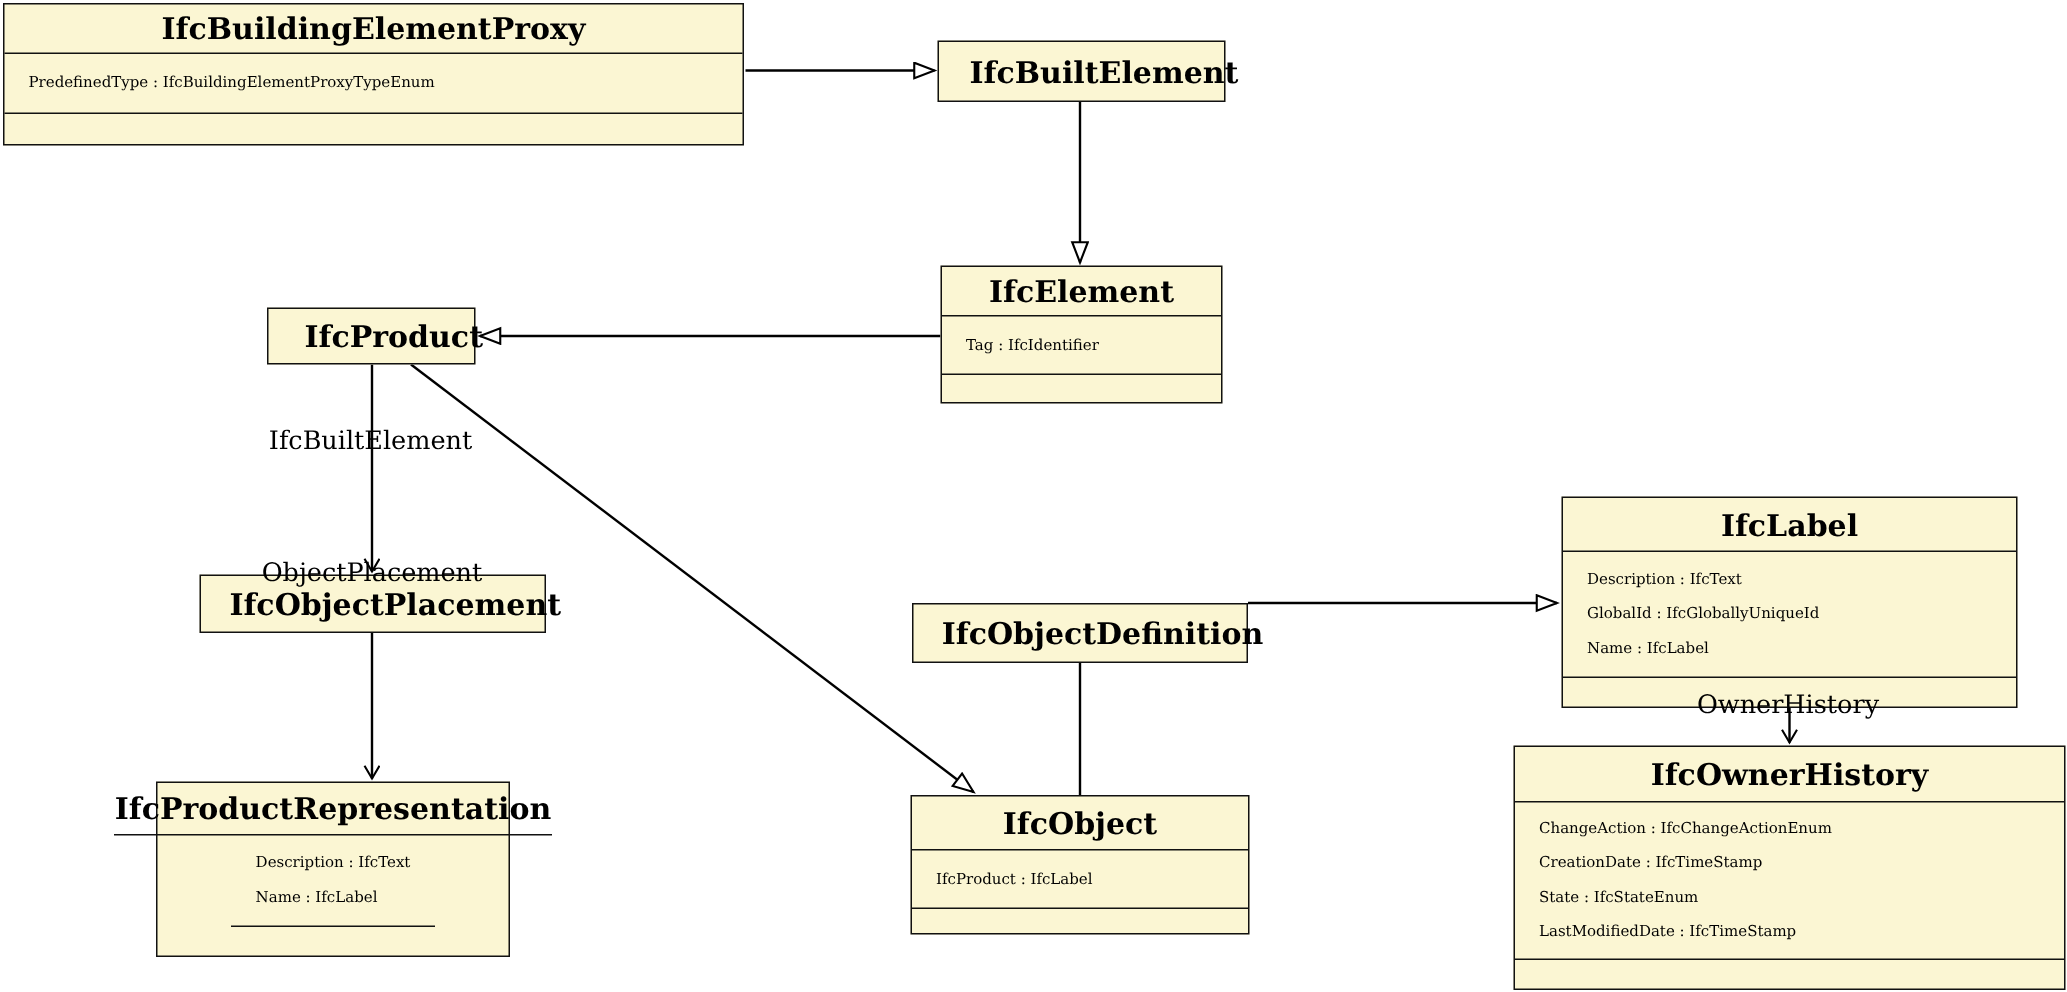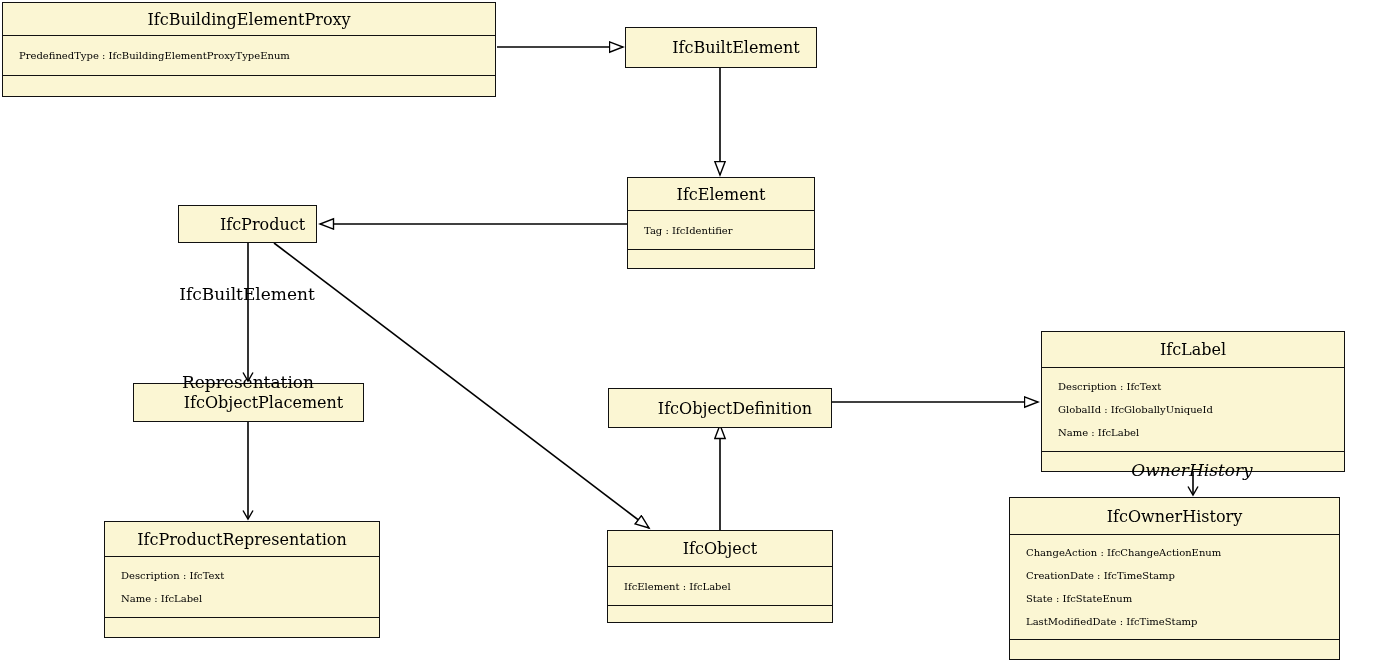--- a/index.html
+++ b/index.html
@@ -35,22 +35,22 @@
     background: var(--fill);
     border: 1.5px solid var(--border);
     display: flex;
     flex-direction: column;
     z-index: 2;
   }
   .cls .t {
     display: flex;
     align-items: center;
     justify-content: center;
-    font-weight: normal;
-    font-size: 16px;
+    font-weight: bold;
+    font-size: 20px;
     border-bottom: 1.5px solid var(--border);
     flex: 0 0 auto;
     white-space: nowrap;
   }
   .cls.single .t {
     border-bottom: none;
     height: 100%;
     flex: 1 1 auto;
     padding-left: 30px;
   }
@@ -122,59 +122,59 @@
   </div>
 
   <div class="cls single" style="left:178px; top:205px; width:139px; height:38px;">
     <div class="t">IfcProduct</div>
   </div>
 
   <div class="cls single" style="left:133px; top:383px; width:231px; height:39px;">
     <div class="t">IfcObjectPlacement</div>
   </div>
 
-  <div class="cls" style="left:104px; top:521px; width:276px; height:117px;">
+  <div class="cls" style="left:104px; top:521px; width:236px; height:117px;align-items:center;">
     <div class="t" style="height:35px;">IfcProductRepresentation</div>
     <div class="a" style="height:61px;">
       <div>Description : IfcText</div>
       <div>Name : IfcLabel</div>
     </div>
     <div class="e"></div>
   </div>
 
-  <div class="cls single" style="left:608px; top:388px; width:224px; height:40px;">
+  <div class="cls single" style="left:608px; top:402px; width:224px; height:40px;">
     <div class="t">IfcObjectDefinition</div>
   </div>
 
   <div class="cls" style="left:607px; top:530px; width:226px; height:93px;">
     <div class="t" style="height:36px;">IfcObject</div>
     <div class="a" style="height:39px;">
-      <div>IfcElement : IfcLabel</div>
+      <div>IfcProduct : IfcLabel</div>
     </div>
     <div class="e"></div>
   </div>
 
   <div class="cls" style="left:1041px; top:331px; width:304px; height:141px;">
     <div class="t" style="height:36px;">IfcLabel</div>
     <div class="a" style="height:84px;">
       <div>Description : IfcText</div>
       <div>GlobalId : IfcGloballyUniqueId</div>
       <div>Name : IfcLabel</div>
     </div>
     <div class="e"></div>
   </div>
 
-  <div class="cls" style="left:1009px; top:497px; width:331px; height:163px;">
+  <div class="cls" style="left:1009px; top:497px; width:368px; height:163px;">
     <div class="t" style="height:37px;">IfcOwnerHistory</div>
     <div class="a" style="height:105px;">
       <div>ChangeAction : IfcChangeActionEnum</div>
       <div>CreationDate : IfcTimeStamp</div>
       <div>State : IfcStateEnum</div>
       <div>LastModifiedDate : IfcTimeStamp</div>
     </div>
     <div class="e"></div>
   </div>
 
   <div class="elabel" style="left:247px; top:284px;">IfcBuiltElement</div>
-  <div class="elabel" style="left:248px; top:372px;">Representation</div>
-  <div class="elabel" style="left:1192px; top:460px;font-style:italic;">OwnerHistory</div>
+  <div class="elabel" style="left:248px; top:372px;">ObjectPlacement</div>
+  <div class="elabel" style="left:1192px; top:460px;">OwnerHistory</div>
 
 </div>
 
 </body></html>

